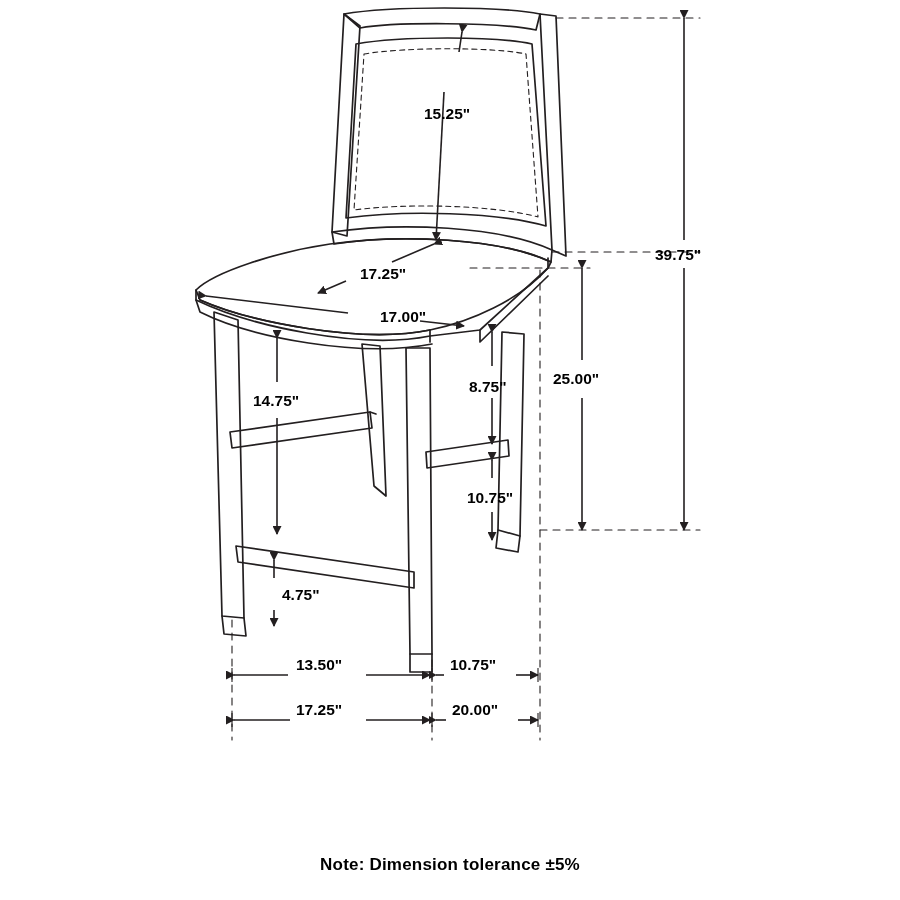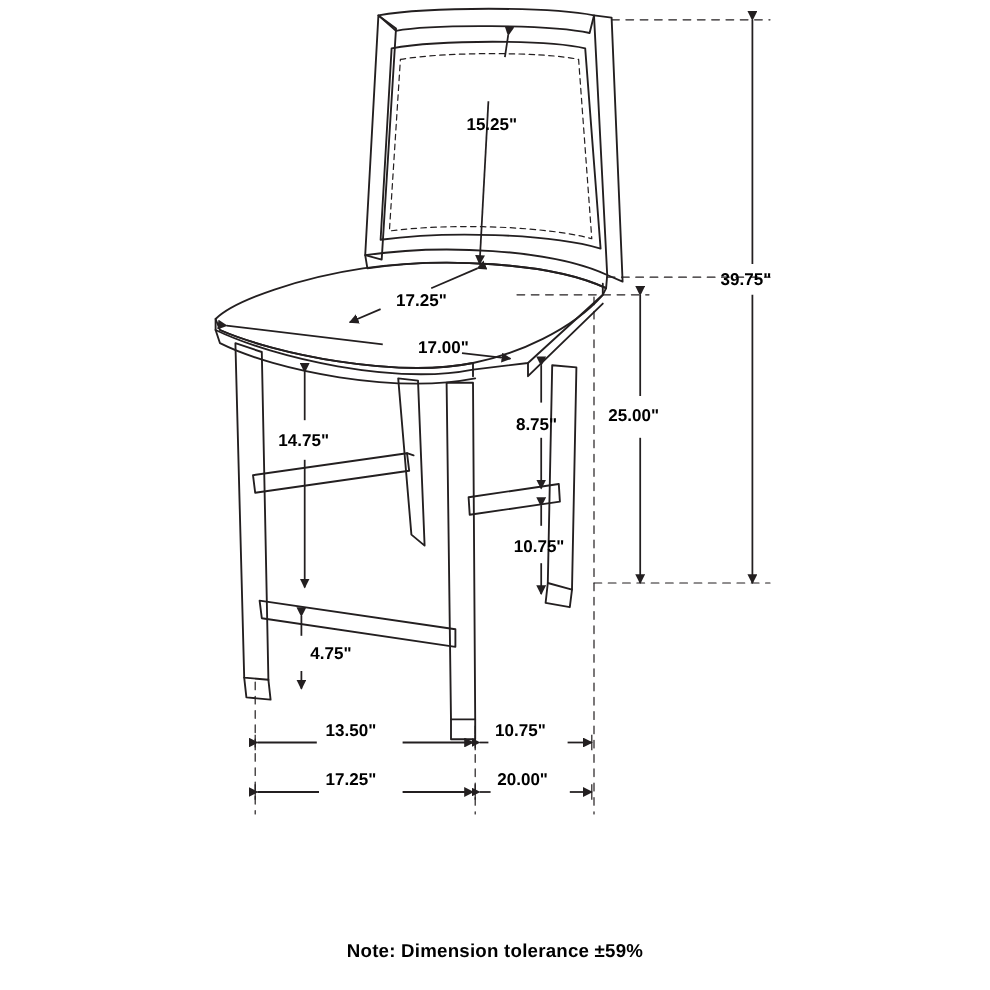--- a/index.html
+++ b/index.html
@@ -168,14 +168,14 @@
   <div class="dimlabel" style="left:553px; top:370px;">25.00"</div>
   <div class="dimlabel" style="left:469px; top:378px;">8.75"</div>
   <div class="dimlabel" style="left:253px; top:392px;">14.75"</div>
   <div class="dimlabel" style="left:467px; top:489px;">10.75"</div>
   <div class="dimlabel" style="left:282px; top:586px;">4.75"</div>
   <div class="dimlabel" style="left:296px; top:656px;">13.50"</div>
   <div class="dimlabel" style="left:450px; top:656px;">10.75"</div>
   <div class="dimlabel" style="left:296px; top:701px;">17.25"</div>
   <div class="dimlabel" style="left:452px; top:701px;">20.00"</div>
 
-  <div class="note">Note: Dimension tolerance ±59%</div>
+  <div class="note">Note: Dimension tolerance ±5%</div>
 </div>
 
 </body></html>

